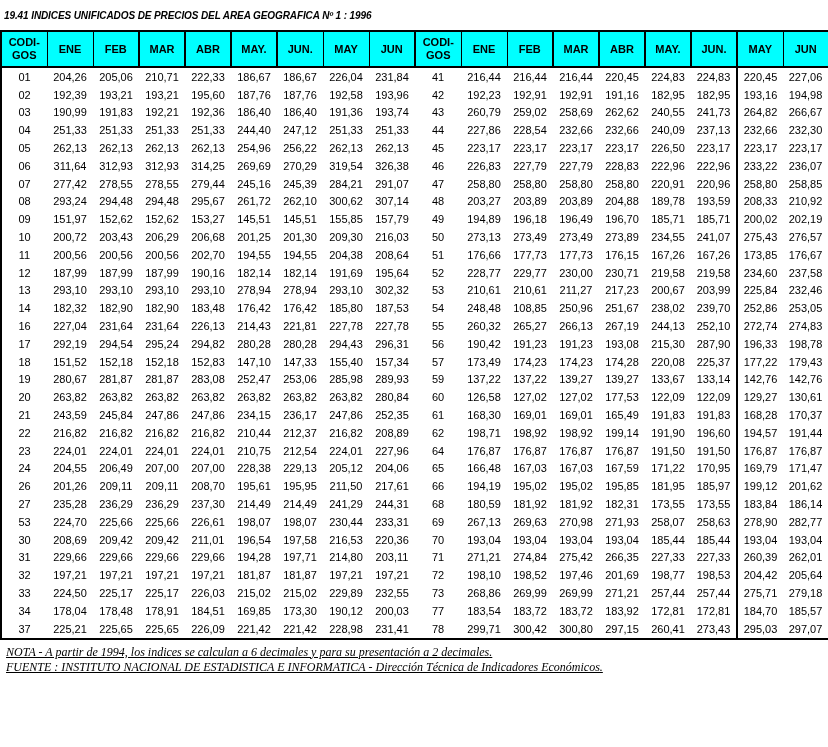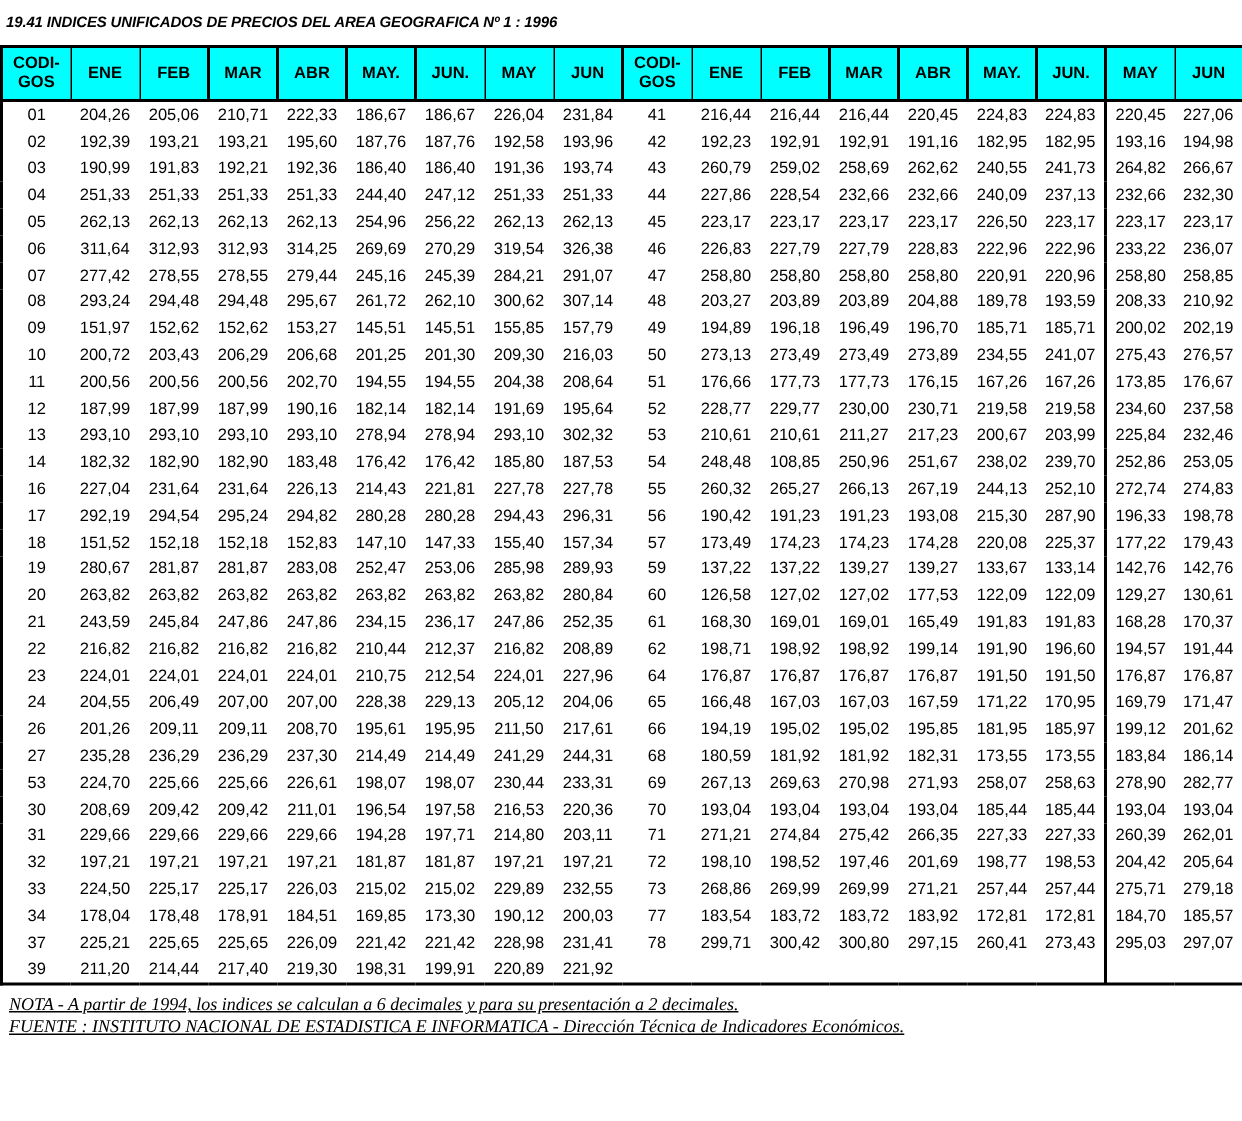--- a/index.html
+++ b/index.html
@@ -724,39 +724,19 @@
         <td>78</td>
         <td>299,71</td>
         <td>300,42</td>
         <td>300,80</td>
         <td>297,15</td>
         <td>260,41</td>
         <td class="sepR">273,43</td>
         <td>295,03</td>
         <td>297,07</td>
       </tr>
-      <tr>
-        <td>39</td>
-        <td>211,20</td>
-        <td>214,44</td>
-        <td>217,40</td>
-        <td>219,30</td>
-        <td>198,31</td>
-        <td>199,91</td>
-        <td>220,89</td>
-        <td>221,92</td>
-        <td></td>
-        <td></td>
-        <td></td>
-        <td></td>
-        <td></td>
-        <td></td>
-        <td class="sepR"></td>
-        <td></td>
-        <td></td>
-      </tr>
     </tbody>
 </table>
 
 <div class="footer">
   <div>NOTA - A partir de 1994, los indices se calculan a 6 decimales y para su presentación a 2 decimales.</div>
   <div>FUENTE :  INSTITUTO NACIONAL DE ESTADISTICA E INFORMATICA - Dirección Técnica de Indicadores Económicos.</div>
 </div>
 
 </body></html>

